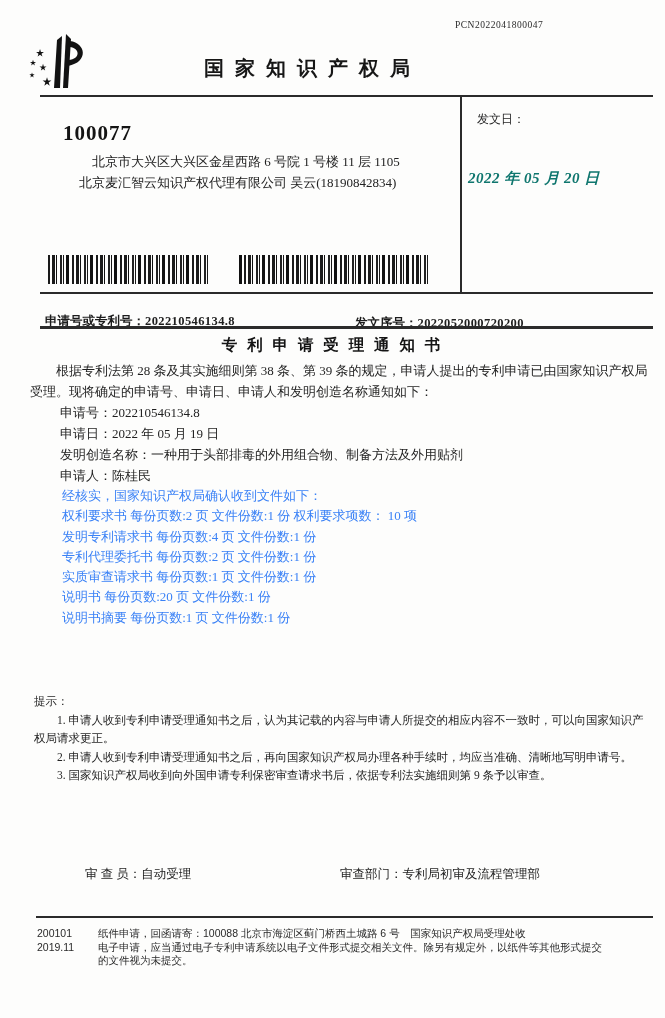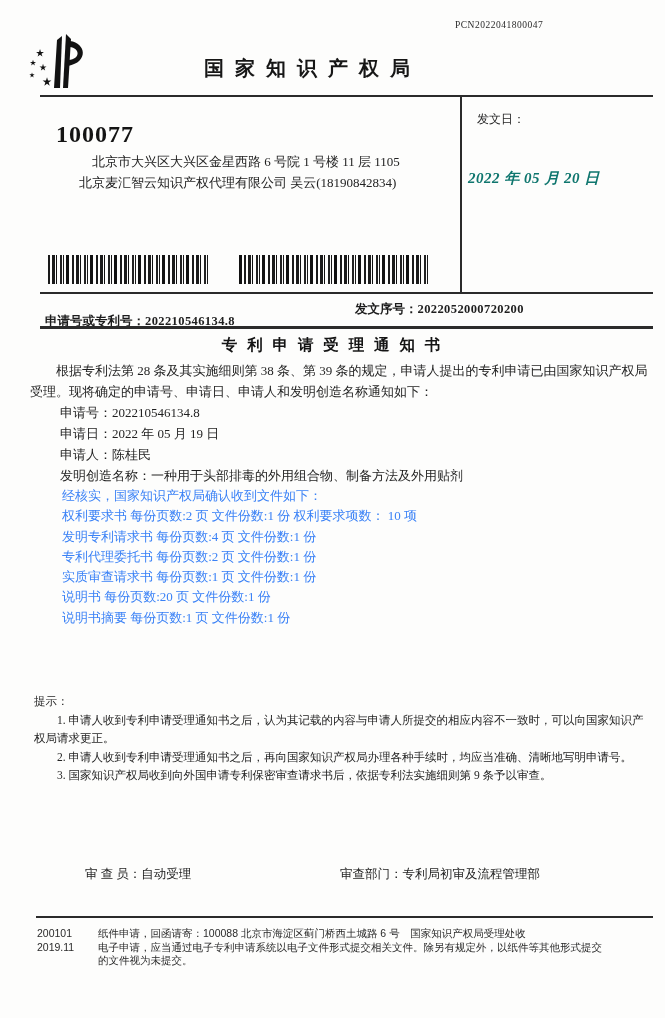--- a/index.html
+++ b/index.html
@@ -9,21 +9,21 @@
     font-family:"Liberation Serif","DejaVu Serif",serif;
     color:#1f1f1f;
   }
   .abs{position:absolute;}
   .rule{position:absolute;background:#2b2b2b;}
   
   .ref-number{left:455px;top:20px;font-size:9.5px;letter-spacing:.5px;color:#2a2a2a;}
   .agency-title{left:0;top:55px;width:617px;text-align:center;
     font-size:20px;font-weight:bold;letter-spacing:3px;color:#161616;}
   
-  .postal-code{left:56px;top:121px;font-size:24px;font-weight:bold;letter-spacing:1px;color:#141414;}
+  .postal-code{left:63px;top:121px;font-size:21px;font-weight:bold;letter-spacing:1px;color:#141414;}
   .addr1{left:92px;top:153px;font-size:13px;color:#222;}
   .addr2{left:79px;top:174px;font-size:13px;color:#222;}
   
   .issue-label{left:477px;top:111px;font-size:12px;color:#262626;}
   .issue-date{left:468px;top:169px;font-size:15px;font-weight:bold;color:#0f766e;letter-spacing:.5px;font-style:italic;}
   
   .barcode{position:absolute;top:255px;height:29px;
     background-image:repeating-linear-gradient(90deg,
       #1a1a1a 0 2px, transparent 2px 4px,
       #1a1a1a 4px 7px, transparent 7px 8px,
@@ -32,21 +32,21 @@
       #1a1a1a 15px 16px, transparent 16px 18px,
       #111 18px 21px, transparent 21px 24px);
   }
   .barcode.b1{left:48px;width:160px;}
   .barcode.b2{left:237px;width:191px;background-position:7px 0;}
   
   .numbers-row{left:0;top:301px;width:665px;font-size:12.5px;}
   .numbers-row .lbl{font-weight:bold;color:#1c1c1c;}
   .numbers-row .val{font-weight:bold;letter-spacing:.4px;}
   .app-no{position:absolute;left:45px;top:12px;}
-  .serial-no{position:absolute;left:355px;top:0;}
+  .serial-no{position:absolute;left:355px;top:14px;}
   
   .notice-title{left:0;top:335px;width:665px;text-align:center;
     font-size:15.5px;font-weight:bold;letter-spacing:3px;color:#141414;}
   
   .body-block{left:30px;top:360px;width:618px;font-size:13px;line-height:21px;color:#1f1f1f;}
   .body-block p{margin:0;text-indent:2em;}
   .field-list{padding-left:30px;}
   .field-line{white-space:nowrap;}
   .received-block{left:62px;top:486px;width:590px;font-size:13px;line-height:20.3px;color:#3b82f6;}
   .received-line{white-space:nowrap;}
@@ -114,22 +114,22 @@
 
   <div class="rule" style="left:40px;top:326px;width:613px;height:2.5px;"></div>
 
   <div class="abs notice-title">专 利 申 请 受 理 通 知 书</div>
 
   <div class="abs body-block">
     <p>根据专利法第 28 条及其实施细则第 38 条、第 39 条的规定，申请人提出的专利申请已由国家知识产权局受理。现将确定的申请号、申请日、申请人和发明创造名称通知如下：</p>
     <div class="field-list">
       <div class="field-line"><span>申请号：</span><span>202210546134.8</span></div>
       <div class="field-line"><span>申请日：</span><span>2022 年 05 月 19 日</span></div>
+      <div class="field-line"><span>发明创造名称：</span><span>一种用于头部排毒的外用组合物、制备方法及外用贴剂</span></div>
       <div class="field-line"><span>申请人：</span><span>陈桂民</span></div>
-      <div class="field-line"><span>发明创造名称：</span><span>一种用于头部排毒的外用组合物、制备方法及外用贴剂</span></div>
     </div>
   </div>
 
   <div class="abs received-block">
     <div class="received-line">经核实，国家知识产权局确认收到文件如下：</div>
     <div class="received-line">权利要求书 每份页数:2 页  文件份数:1 份 权利要求项数：  10 项</div>
     <div class="received-line">发明专利请求书 每份页数:4 页  文件份数:1 份</div>
     <div class="received-line">专利代理委托书 每份页数:2 页  文件份数:1 份</div>
     <div class="received-line">实质审查请求书 每份页数:1 页  文件份数:1 份</div>
     <div class="received-line">说明书 每份页数:20 页  文件份数:1 份</div>

